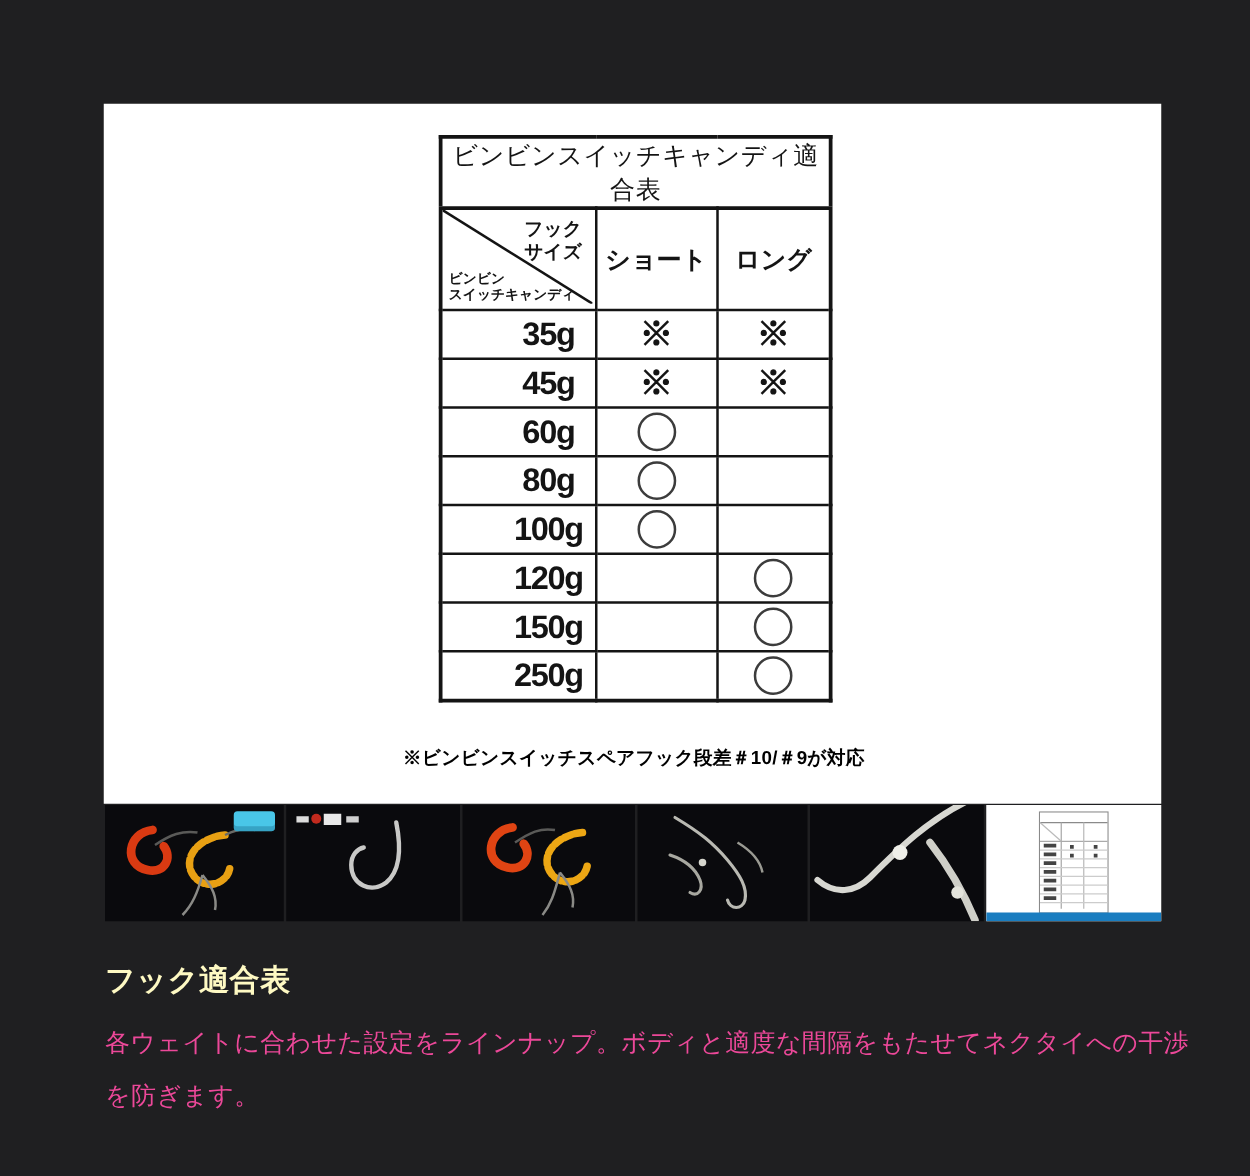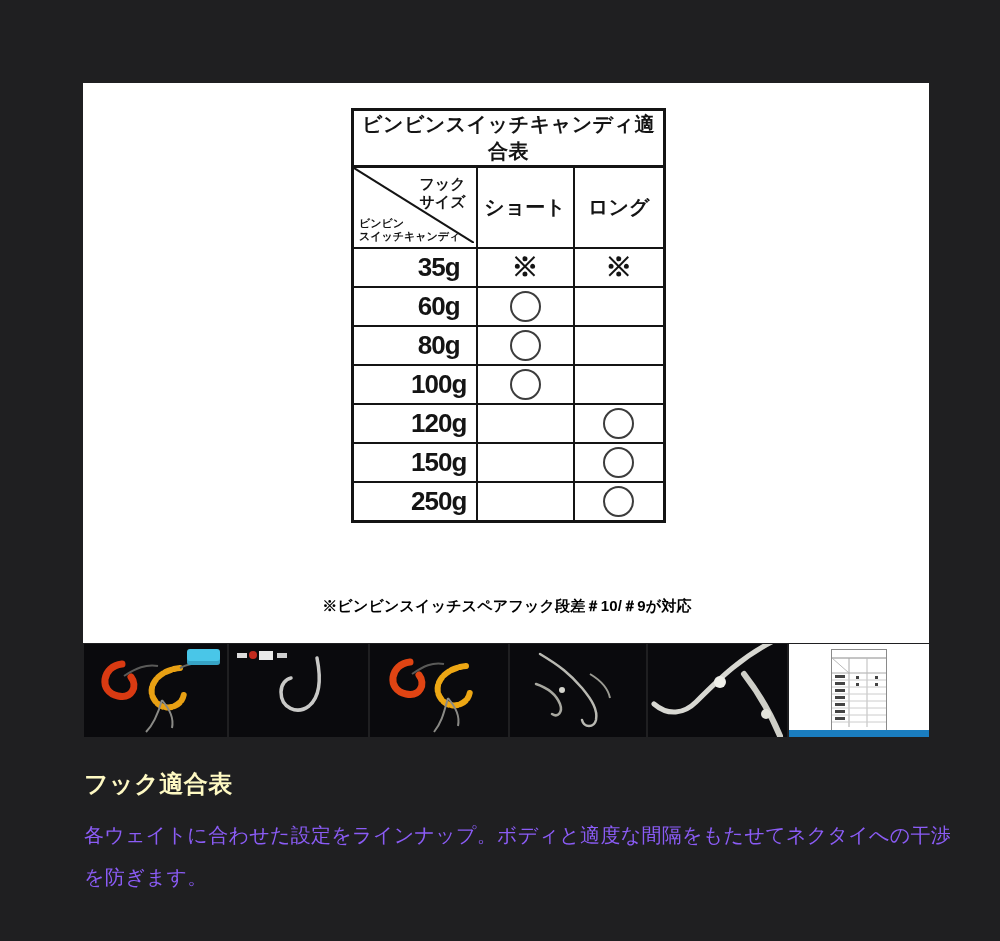--- a/index.html
+++ b/index.html
@@ -25,21 +25,21 @@
     width:312px;
     border:3px solid #141414;
     color:#141414;
   }
   .compat-table td,.compat-table th{
     border:2px solid #141414;
     padding:0;text-align:center;vertical-align:middle;
   }
   .title-row th{
     height:41px;
-    font-size:20px;font-weight:700;letter-spacing:0.5px;
+    font-size:20px;font-weight:400;letter-spacing:0.5px;
     border-bottom:3px solid #141414;
   }
   .header-row th{height:79px;}
   .corner-cell{position:relative;}
   .corner-cell svg{position:absolute;left:0;top:0;}
   .hook-size-label{
     position:absolute;top:7px;right:10px;
     font-size:15px;line-height:18px;font-weight:700;text-align:center;
   }
   .product-name-label{
@@ -83,21 +83,21 @@
   }
   .mini-table{position:absolute;left:42px;top:5px;}
   
   .desc-heading{
     position:absolute;left:84px;top:768px;
     font-size:24px;font-weight:700;color:#fef9c3;
     letter-spacing:0.5px;
   }
   .desc-body{
     position:absolute;left:84px;top:814px;width:876px;
-    font-size:20px;line-height:42px;color:#8b5cf6;
+    font-size:20px;line-height:42px;color:#ec4899;
     letter-spacing:0.3px;
   }
 </style>
 </head>
 <body>
 
 <div class="page">
 
   <div class="main-image-panel">
     <table class="compat-table">
@@ -128,20 +128,25 @@
           <th class="col-head">ロング</th>
         </tr>
       </thead>
       <tbody>
           <tr>
             <th class="weight">35g</th>
             <td><span class="kome">※</span></td>
             <td><span class="kome">※</span></td>
           </tr>
           <tr>
+            <th class="weight">45g</th>
+            <td><span class="kome">※</span></td>
+            <td><span class="kome">※</span></td>
+          </tr>
+          <tr>
             <th class="weight">60g</th>
             <td><span class="circle"></span></td>
             <td></td>
           </tr>
           <tr>
             <th class="weight">80g</th>
             <td><span class="circle"></span></td>
             <td></td>
           </tr>
           <tr>

